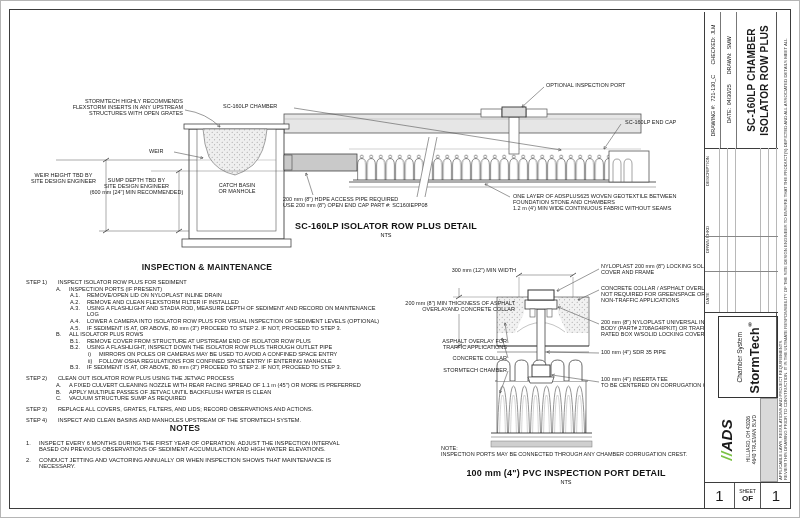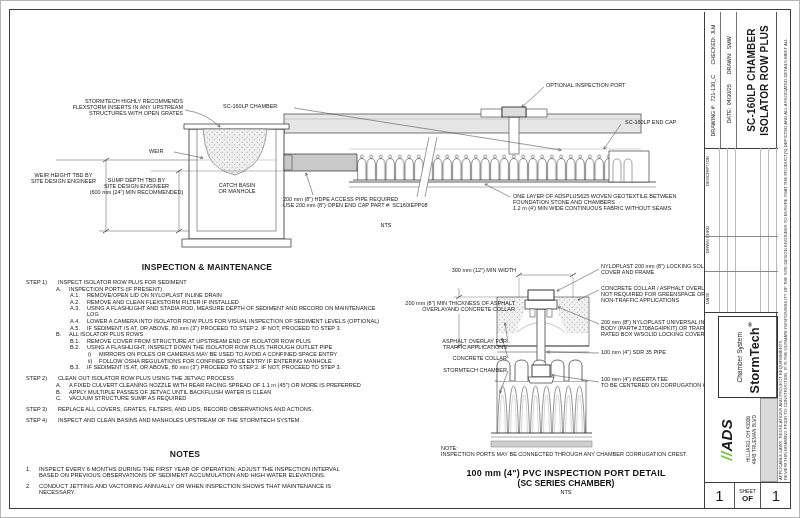--- a/index.html
+++ b/index.html
@@ -246,20 +246,21 @@
 SITE DESIGN ENGINEER
 (600 mm [24"] MIN RECOMMENDED)</div>
   <div class="lbl c" style="left:205px;top:181px;width:62px;">CATCH BASIN
 OR MANHOLE</div>
   <div class="lbl" style="left:282px;top:195px;">200 mm (8") HDPE ACCESS PIPE REQUIRED
 USE 200 mm (8") OPEN END CAP PART #: SC160IEPP08</div>
   <div class="lbl" style="left:512px;top:192px;">ONE LAYER OF ADSPLUS625 WOVEN GEOTEXTILE BETWEEN
 FOUNDATION STONE AND CHAMBERS
 1.2 m (4') MIN WIDE CONTINUOUS FABRIC WITHOUT SEAMS</div>
   <div class="dtitle" style="left:230px;top:220px;width:310px;">
+    <div class="t1">SC-160LP ISOLATOR ROW PLUS DETAIL</div>
     <div class="nts">NTS</div>
   </div>
 
   <div class="textblock" style="left:25px;top:261px;width:362px;">
     <div class="sect-head">INSPECTION &amp; MAINTENANCE</div>
     <div>
 
         <div class="mx-row" style="padding-left: 0px;">
           <span class="it-label" style="width: 32px;">STEP 1)</span>
           <span class="it-text">INSPECT ISOLATOR ROW PLUS FOR SEDIMENT</span>
@@ -350,21 +351,21 @@
           <span class="it-text">REPLACE ALL COVERS, GRATES, FILTERS, AND LIDS; RECORD OBSERVATIONS AND ACTIONS.</span>
         </div>
 
         <div class="mx-row" style="padding-left: 0px; margin-top: 5px;">
           <span class="it-label" style="width: 32px;">STEP 4)</span>
           <span class="it-text">INSPECT AND CLEAN BASINS AND MANHOLES UPSTREAM OF THE STORMTECH SYSTEM.</span>
         </div>
       </div>
   </div>
 
-  <div class="textblock" style="left:25px;top:422px;width:318px;margin-top:26px;">
+  <div class="textblock" style="left:25px;top:422px;width:318px;">
     <div class="sect-head">NOTES</div>
     <div>
 
         <div class="note-row">
           <span class="it-label">1.</span>
           <span class="it-text">INSPECT EVERY 6 MONTHS DURING THE FIRST YEAR OF OPERATION. ADJUST THE INSPECTION INTERVAL BASED ON PREVIOUS OBSERVATIONS OF SEDIMENT ACCUMULATION AND HIGH WATER ELEVATIONS.</span>
         </div>
 
         <div class="note-row">
           <span class="it-label">2.</span>
@@ -388,21 +389,20 @@
   <div class="lbl" style="left:600px;top:375px;">100 mm (4") INSERTA TEE
 TO BE CENTERED ON CORRUGATION CREST</div>
   <div class="lbl r" style="left:428px;top:337px;width:78px;">ASPHALT OVERLAY FOR
 TRAFFIC APPLICATIONS</div>
   <div class="lbl r" style="left:428px;top:354px;width:78px;">CONCRETE COLLAR</div>
   <div class="lbl r" style="left:420px;top:366px;width:86px;">STORMTECH CHAMBER</div>
   <div class="lbl" style="left:440px;top:444px;">NOTE:
 INSPECTION PORTS MAY BE CONNECTED THROUGH ANY CHAMBER CORRUGATION CREST.</div>
   <div class="dtitle" style="left:420px;top:467px;width:290px;">
     <div class="t1">100 mm (4") PVC INSPECTION PORT DETAIL</div>
-    <div class="t2">(SC SERIES CHAMBER)</div>
     <div class="nts">NTS</div>
   </div>
 
   <div class="tb">
 
     <div class="tb-disc">
       <div class="vtext">THIS DRAWING HAS BEEN PREPARED BASED ON INFORMATION PROVIDED TO ADS UNDER THE DIRECTION OF THE PROJECT ENGINEER OR OTHER PROJECT REPRESENTATIVE. THE SITE DESIGN ENGINEER SHALL REVIEW THIS DRAWING PRIOR TO CONSTRUCTION. IT IS THE ULTIMATE RESPONSIBILITY OF THE SITE DESIGN ENGINEER TO ENSURE THAT THE PRODUCT(S) DEPICTED AND ALL ASSOCIATED DETAILS MEET ALL APPLICABLE LAWS, REGULATIONS AND PROJECT REQUIREMENTS.</div>
     </div>
 
     <div class="tb-s1">

